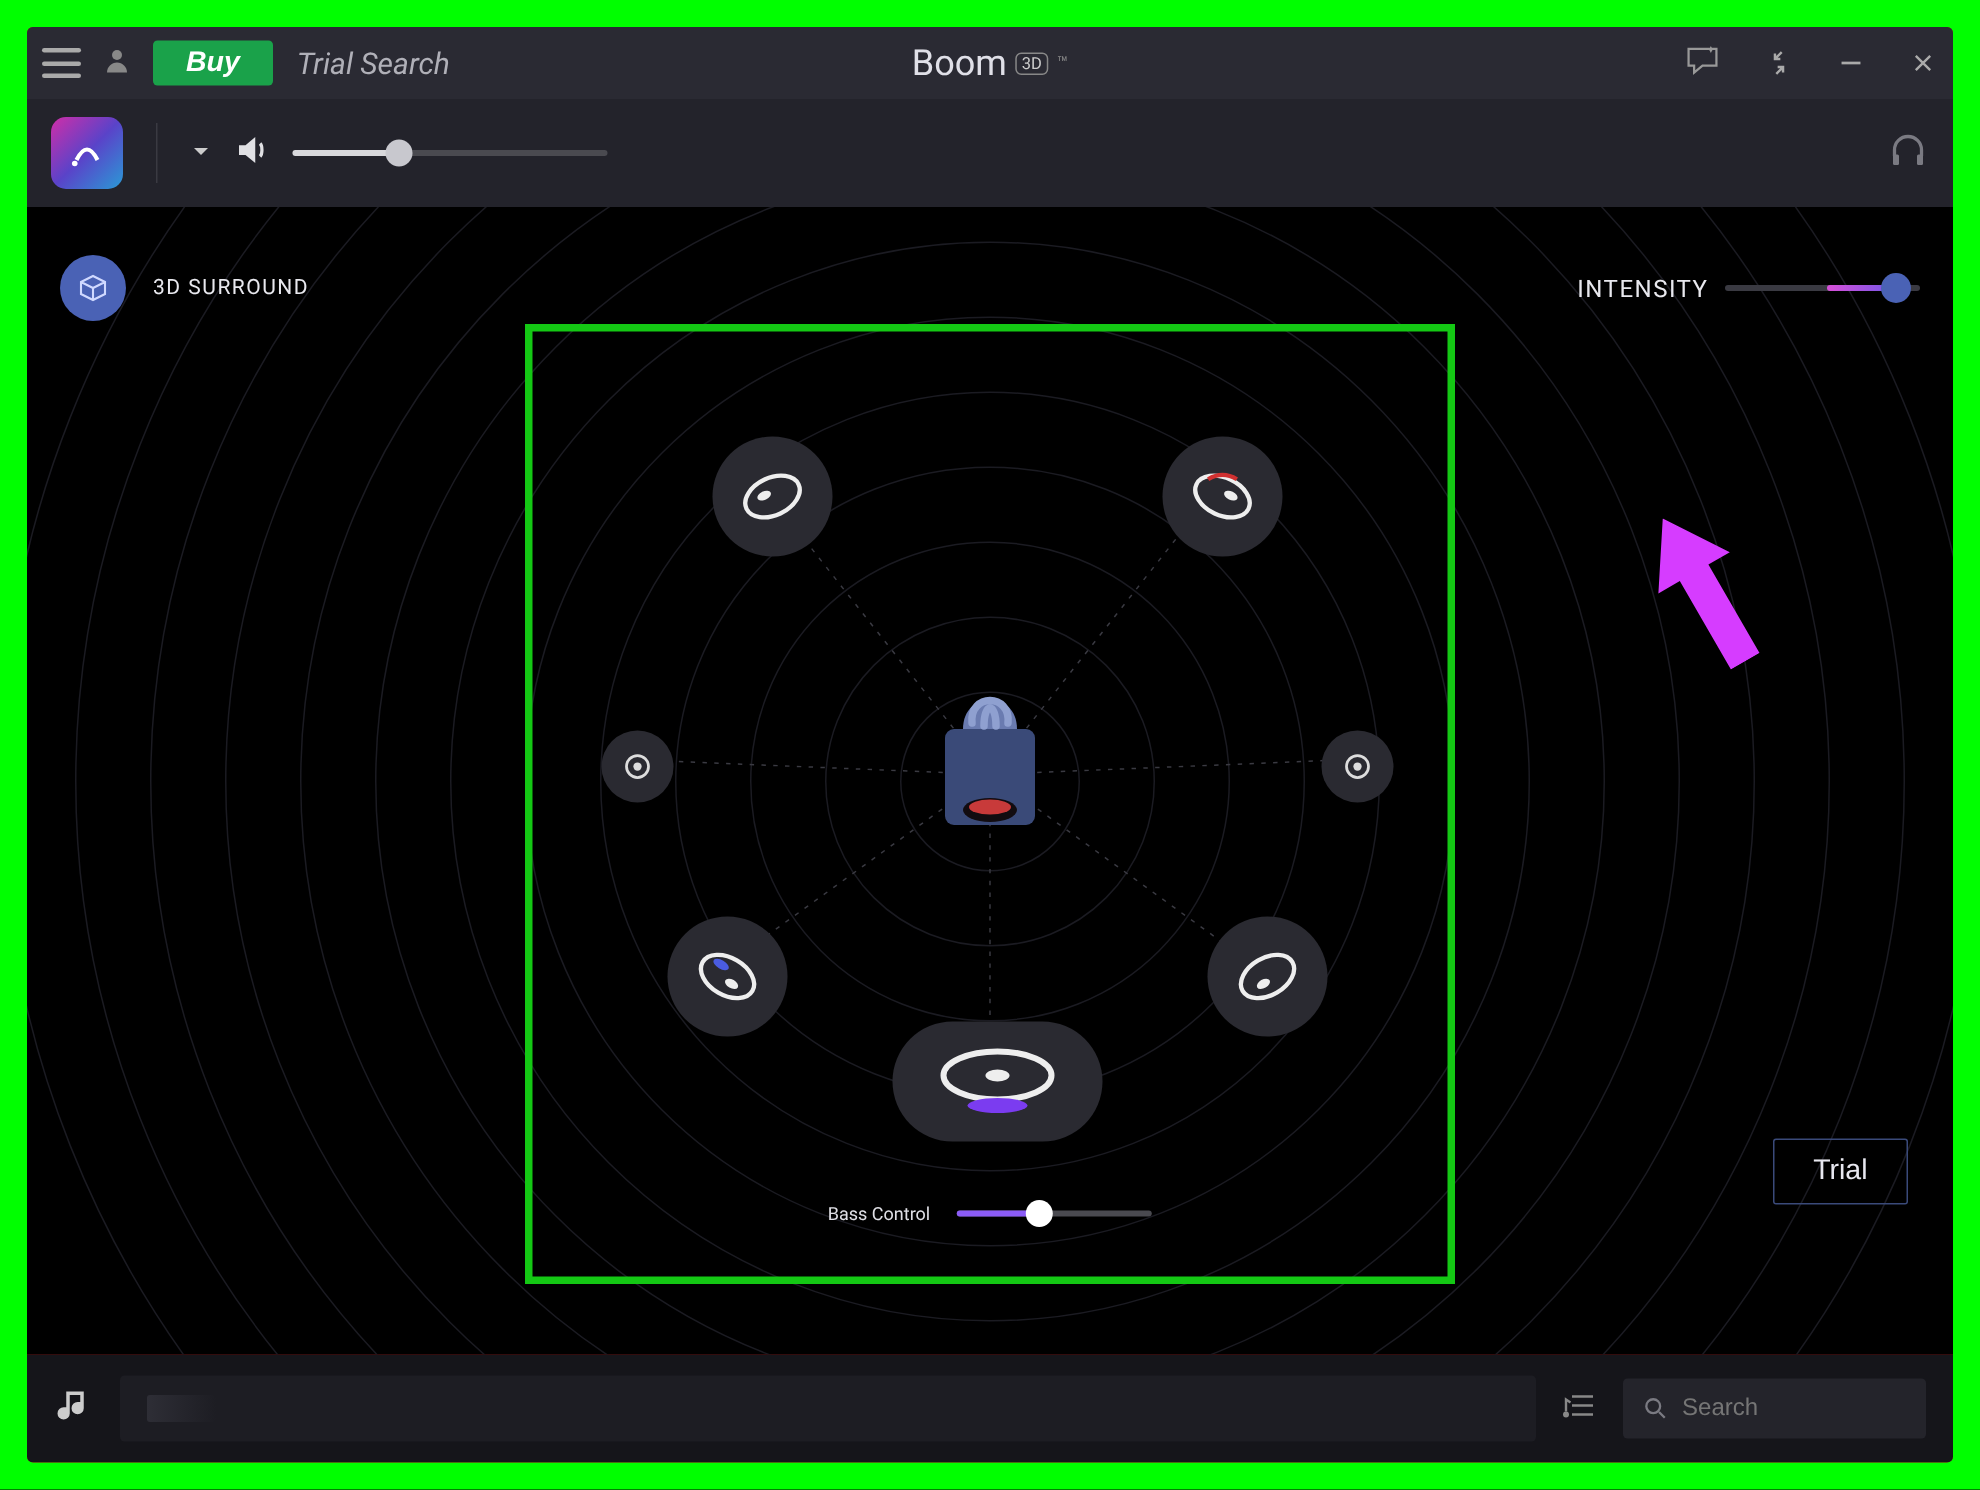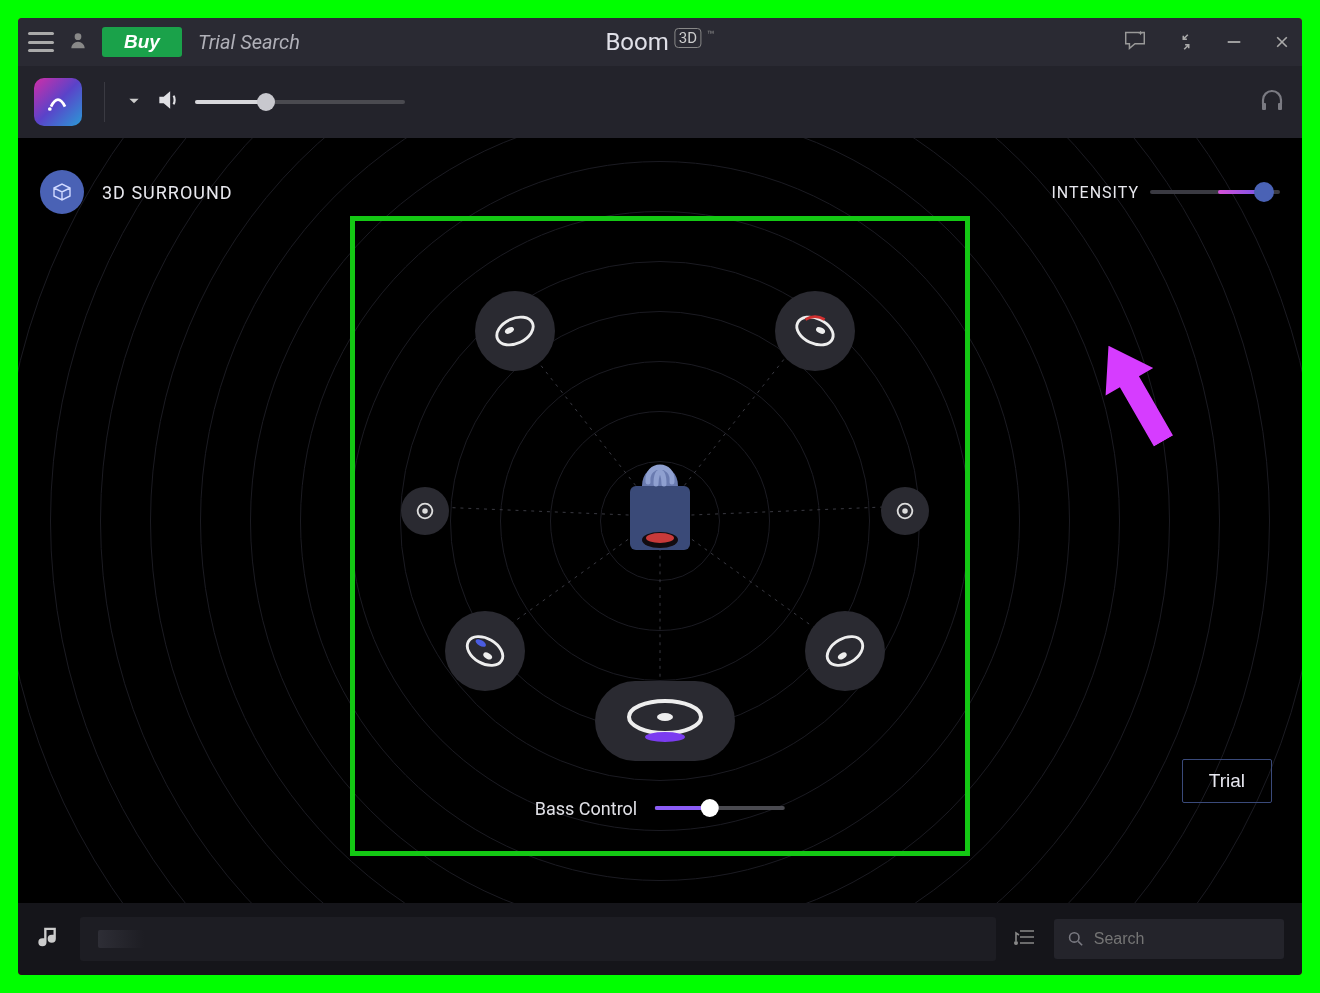--- a/index.html
+++ b/index.html
@@ -33,23 +33,23 @@
     color: #c8c8d0;
   }
   .hamburger { width:26px; height:20px; display:flex; flex-direction:column; justify-content:space-between; cursor:pointer;}
   .hamburger span{height:3px;background:#aaa;border-radius:2px;}
   .user-icon svg{width:20px;height:20px;fill:#888;}
   .buy-btn {
     background:#1aa24a;color:#fff;border:none;border-radius:3px;
     padding:4px 22px;font-size:19px;font-weight:600;font-style:italic;cursor:pointer;
   }
   .trial { font-style:italic; color:#b0b0b8; font-size:20px; margin-left:2px; }
-  .title-center { position:absolute; left:50%; transform:translateX(-50%); display:flex;align-items:flex-start;gap:6px;}
+  .title-center { position:absolute; left:50%; transform:translateX(-50%); display:flex;align-items:center;gap:6px;}
   .title-center .boom{color:#e0e0e8;font-size:24px;}
-  .title-center .badge{border:1px solid #888;border-radius:4px;color:#ccc;font-size:15px;padding:0 3px;}
+  .title-center .badge{border:1px solid #888;border-radius:4px;color:#ccc;font-size:11px;padding:0 3px;}
   .title-center .tm{color:#888;font-size:12px;vertical-align:super;}
   .title-right{margin-left:auto;display:flex;align-items:center;gap:28px;}
   .title-right .win-btn{width:20px;height:20px;color:#aaa;cursor:pointer;display:flex;align-items:center;justify-content:center;}
   .speech svg{width:26px;height:24px;stroke:#999;fill:none;stroke-width:1.6;}
 
   
   .toolbar {
     height: 72px;
     background:#23232b;
     display:flex;align-items:center;padding:0 16px;gap:14px;
@@ -71,21 +71,21 @@
   .headphones{margin-left:auto;}
   .headphones svg{width:28px;height:28px;stroke:#7a7a82;fill:none;stroke-width:2.2;}
 
   
   .main{flex:1;position:relative;background:#000;overflow:hidden;}
   .ripples{position:absolute;left:50%;top:50%;transform:translate(-50%,-50%);}
   .ripples div{position:absolute;border:1px solid #1b1b22;border-radius:50%;left:50%;top:50%;transform:translate(-50%,-50%);}
   .hdr{position:absolute;top:32px;left:22px;right:22px;display:flex;align-items:center;color:#e8e8ee;}
   .hdr .cube{width:44px;height:44px;background:#4a62b5;border-radius:50%;display:flex;align-items:center;justify-content:center;margin-right:18px;}
   .hdr .cube svg{width:24px;height:24px;stroke:#d0d9ff;fill:none;stroke-width:1.4;}
-  .hdr .lbl{font-size:18px;letter-spacing:1px;}
+  .hdr .lbl{font-size:14px;letter-spacing:1px;}
   .hdr .spacer{flex:1;}
   .hdr .int-lbl{font-size:16px;letter-spacing:1px;margin-right:11px;}
   .int-slider{width:130px;}
   .int-slider .track{background:#3a3a42;}
   .int-slider .fill{background:linear-gradient(90deg,#d850d8,#7056e8);}
   .int-slider .thumb{background:#4a62b5;width:20px;height:20px;}
 
   .annot-arrow{position:absolute;top:200px;right:120px;transform:rotate(-30deg);}
   .annot-arrow svg{width:90px;height:110px;fill:#d63cff;}
 
@@ -96,38 +96,38 @@
   }
   .lines{position:absolute;left:0;top:0;width:100%;height:100%;pointer-events:none;}
   .spk{position:absolute;width:80px;height:80px;border-radius:50%;background:#2a2a31;display:flex;align-items:center;justify-content:center;cursor:pointer;transform:translate(-50%,-50%);}
   .spk svg{width:46px;height:46px;}
   .spk.small{width:48px;height:48px;}
   .spk.small svg{width:22px;height:22px;}
   .sub{width:140px;height:80px;border-radius:44px;}
   .sub svg{width:84px;height:52px;}
   .listener{position:absolute;left:50%;top:46%;transform:translate(-50%,-50%);}
   .listener svg{width:96px;height:110px;}
-  .bass-row{position:absolute;left:50%;bottom:32px;transform:translateX(-50%);display:flex;align-items:center;gap:18px;color:#e0e0e6;font-size:18px;}
+  .bass-row{position:absolute;left:50%;bottom:32px;transform:translateX(-50%);display:flex;align-items:center;gap:18px;color:#e0e0e6;font-size:12px;}
   .bass-slider{width:130px;}
   .bass-slider .fill{background:#8b5cf6;}
   .bass-slider .thumb{background:#fff;}
 
   .done-btn{
     position:absolute;right:30px;bottom:100px;
     background:transparent;border:1px solid #3a4a7a;color:#e8e8f0;
     padding:10px 26px;font-size:19px;border-radius:2px;cursor:pointer;
   }
 
   
   .player{height:72px;background:#15151a;display:flex;align-items:center;padding:0 18px;gap:16px;color:#888;}
   .player .note svg{width:28px;height:28px;fill:#ccc;}
   .drop-zone{flex:1;height:44px;background:#1d1d23;border-radius:3px;display:flex;align-items:center;padding:0 18px;color:#9a9aa2;font-size:18px;letter-spacing:1px;}
   .drop-zone .smear{width:46px;height:18px;background:linear-gradient(90deg,#2e2e36,#1d1d23);margin-right:12px;border-radius:2px;}
   .queue svg{width:26px;height:26px;stroke:#888;fill:none;stroke-width:1.6;}
-  .search{height:40px;width:230px;background:#24242b;border-radius:3px;display:flex;align-items:center;padding:0 14px;gap:10px;color:#7a7a82;}
+  .search{height:40px;width:202px;background:#24242b;border-radius:3px;display:flex;align-items:center;padding:0 14px;gap:10px;color:#7a7a82;}
   .search svg{width:18px;height:18px;stroke:#7a7a82;fill:none;stroke-width:2;}
   .search input{background:transparent;border:none;color:#ccc;font-size:16px;width:100%;outline:none;}
 </style>
 </head>
 <body>
 
 <div class="app-window">
 
   <div class="titlebar">
     <div class="hamburger">

